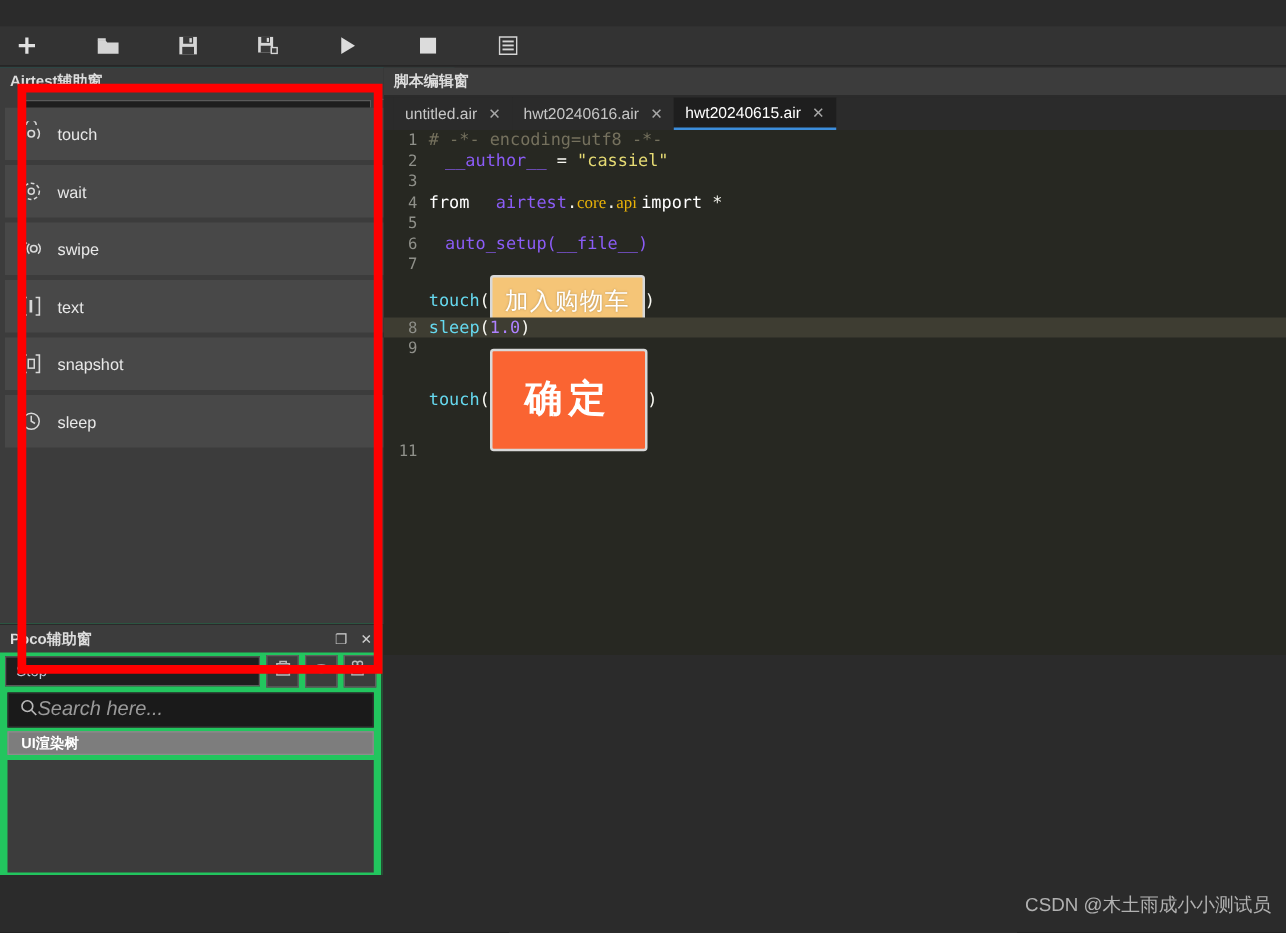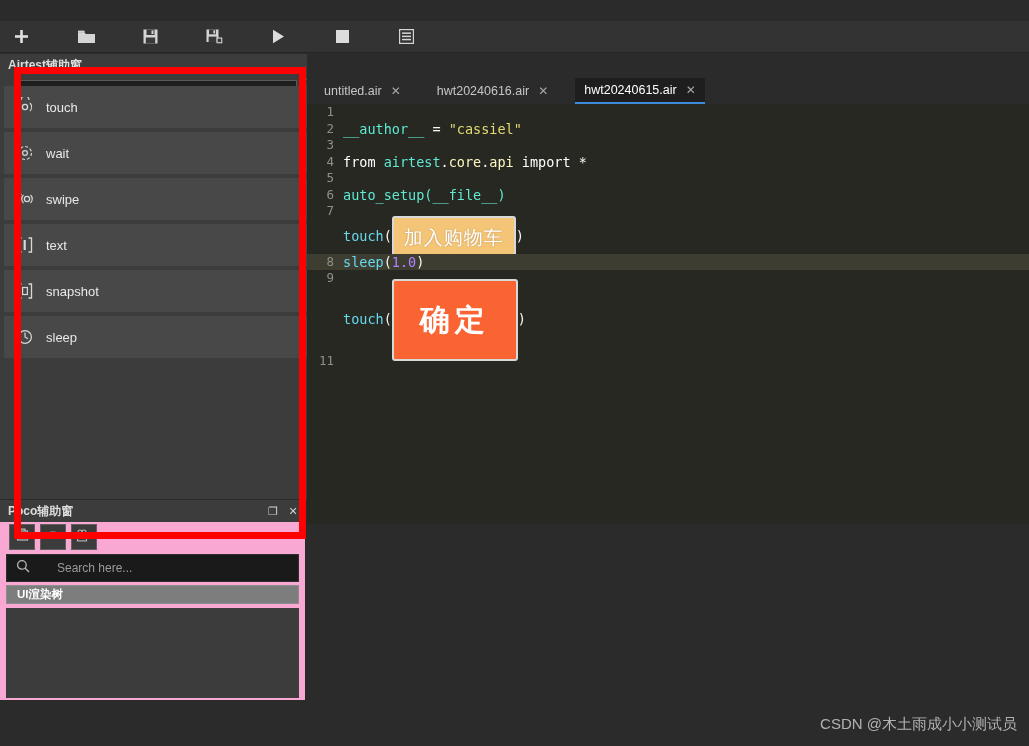--- a/index.html
+++ b/index.html
@@ -108,40 +108,40 @@
     background: #8a8a8a; border-radius: 3px;
   }
   .list-scrolltrack {
     position: absolute; right: 2px; top: 0; width: 7px; bottom: 0;
     background: #3c3c3c;
   }
 
   
   #poco-panel {
     position: absolute; left: 0; top: 499px; width: 306px; height: 201px;
-    background: #f9a8d4;
+    background: #22c55e;
     border-right: 1px solid #262626;
     border-top: 1px solid #2a2a2a;
   }
   #poco-toolbar {
     height: 30px; display: flex; align-items: center; padding: 3px 4px;
   }
   .poco-select {
     flex: 1; height: 24px; background: #1e1e1e;
     border: 1px solid #5a5a5a;
     display: flex; align-items: center;
     color: #b8c8d8; font-size: 12px; padding-left: 8px;
     cursor: default;
   }
   .poco-search {
     margin: 2px 6px 0 6px; height: 28px;
     background: #1a1a1a; border: 1px solid #2f2f2f;
     display: flex; align-items: center; padding-left: 9px;
   }
-  .poco-search .ph { color: #9a9a9a; font-size: 12px; margin-left: 27px; }
+  .poco-search .ph { color: #9a9a9a; font-size: 16px; margin-left: 0; font-style: italic; }
   .poco-tree-header {
     margin: 3px 6px 0 6px; height: 19px;
     background: #7d7d7d;
     display: flex; align-items: center; padding-left: 10px;
     color: #ffffff; font-size: 11.5px; font-weight: bold;
     border: 1px solid #8d8d8d;
   }
   .poco-tree-body {
     position: absolute; left: 6px; right: 6px; top: 108px; bottom: 2px;
     background: #3c3c3c;
@@ -179,22 +179,22 @@
     width: 36px; flex: none; text-align: right; padding-right: 9px;
     color: #8f908a; font-size: 12.5px;
   }
   .code-text { color: #f8f8f2; }
   .hl-line { background: #3e3d32; }
   .tok-comment  { color: #75715e; }
   .tok-kw       { color: #ffffff; }
   .tok-str      { color: #e6db74; }
   .tok-fn       { color: #66d9ef; }
   .tok-num      { color: #ae81ff; }
-  .tok-attr     { color: #fef9c3; }
-  .tok-plain    { color: #5eead4; }
+  .tok-attr     { color: #eab308; font-family: Liberation Serif, serif; }
+  .tok-plain    { color: #8b5cf6; margin-left: 13px; }
   .tok-op       { color: #f8f8f2; }
 
   
   .code-img {
     display: inline-block; vertical-align: middle;
     border: 2px solid #d8d8d8; border-radius: 3px;
     text-align: center; color: #ffffff;
     font-family: "DejaVu Sans", sans-serif;
   }
   .code-img.cart {
@@ -408,20 +408,23 @@
 
   <div id="poco-panel">
     <div class="panel-title">
       <span>Poco辅助窗</span>
       <span class="spacer"></span>
       <span class="panel-ctl">❐</span>
       <span class="panel-ctl">✕</span>
     </div>
 
     <div id="poco-toolbar">
+      <div class="poco-select">
+        <span>Stop</span>
+      </div>
       <div class="icon-btn">
         <span>
           <svg width="15" height="14" viewBox="0 0 15 14">
               <rect x="2.5" y="3" width="10" height="9" fill="none" stroke="#b9b9b9" stroke-width="1.2"></rect>
               <path d="M5 3 L5 1.2 L10 1.2 L10 3" fill="none" stroke="#b9b9b9" stroke-width="1.2"></path>
             </svg>
         </span>
       </div>
       <div class="icon-btn">
         <span>
@@ -453,45 +456,48 @@
     </div>
 
     <div class="poco-tree-header">
       <span>UI渲染树</span>
     </div>
 
     <div class="poco-tree-body"></div>
   </div>
 
   <div id="editor-panel">
-
-    <div id="editor-tabs" style="position:absolute;top:24px;left:0;right:0;gap:18px;">
+    <div class="panel-title">
+      <span>脚本编辑窗</span>
+    </div>
+
+    <div id="editor-tabs" style="position:absolute;top:24px;left:0;right:0;">
       <div class="etab">
         <span>untitled.air</span>
         <span class="tab-x">✕</span>
       </div>
       <div class="etab">
         <span>hwt20240616.air</span>
         <span class="tab-x">✕</span>
       </div>
       <div class="etab active">
         <span>hwt20240615.air</span>
         <span class="tab-x">✕</span>
       </div>
     </div>
 
     <div id="code-area" style="top:50px;">
-        <div class="code-line"><div class="gutter">1</div></div>
+        <div class="code-line"><div class="gutter">1</div><div class="code-text"><span class="tok-comment"># -*- encoding=utf8 -*-</span></div></div>
         <div class="code-line"><div class="gutter">2</div><div class="code-text"><span class="tok-plain">__author__ </span><span class="tok-op">= </span><span class="tok-str">"cassiel"</span></div></div>
         <div class="code-line"><div class="gutter">3</div><div class="code-text"></div></div>
         <div class="code-line"><div class="gutter">4</div><div class="code-text"><span class="tok-kw">from </span><span class="tok-plain">airtest</span><span class="tok-op">.</span><span class="tok-attr">core</span><span class="tok-op">.</span><span class="tok-attr">api </span><span class="tok-kw">import </span><span class="tok-op">*</span></div></div>
         <div class="code-line"><div class="gutter">5</div><div class="code-text"></div></div>
         <div class="code-line"><div class="gutter">6</div><div class="code-text"><span class="tok-plain">auto_setup(__file__)</span></div></div>
         <div class="code-line"><div class="gutter">7</div><div class="code-text"></div></div>
-        <div class="code-line" style="height: 34px; line-height: 34px; align-items: center;"><div class="gutter" style="line-height: 34px;"></div><div class="code-text"><span class="tok-fn">touch</span><span class="tok-op">(</span><span class="code-img cart">加入购物车</span><span class="tok-op">)</span></div></div>
+        <div class="code-line" style="height: 34px; line-height: 34px; align-items: flex-start;"><div class="gutter" style="line-height: 34px;"></div><div class="code-text"><span class="tok-fn">touch</span><span class="tok-op">(</span><span class="code-img cart">加入购物车</span><span class="tok-op">)</span></div></div>
         <div class="code-line hl-line"><div class="gutter">8</div><div class="code-text"><span class="tok-fn">sleep</span><span class="tok-op">(</span><span class="tok-num">1.0</span><span class="tok-op">)</span></div></div>
         <div class="code-line"><div class="gutter">9</div><div class="code-text"></div></div>
         <div class="code-line" style="height: 66px; line-height: 66px; align-items: center;"><div class="gutter" style="line-height: 66px;"></div><div class="code-text"><span class="tok-fn">touch</span><span class="tok-op">(</span><span class="code-img ok">确定</span><span class="tok-op">)</span></div></div>
         <div class="code-line"><div class="gutter">11</div><div class="code-text"></div></div>
       </div>
   </div>
 
 
   <div id="watermark">CSDN @木土雨成小小测试员</div>
 

